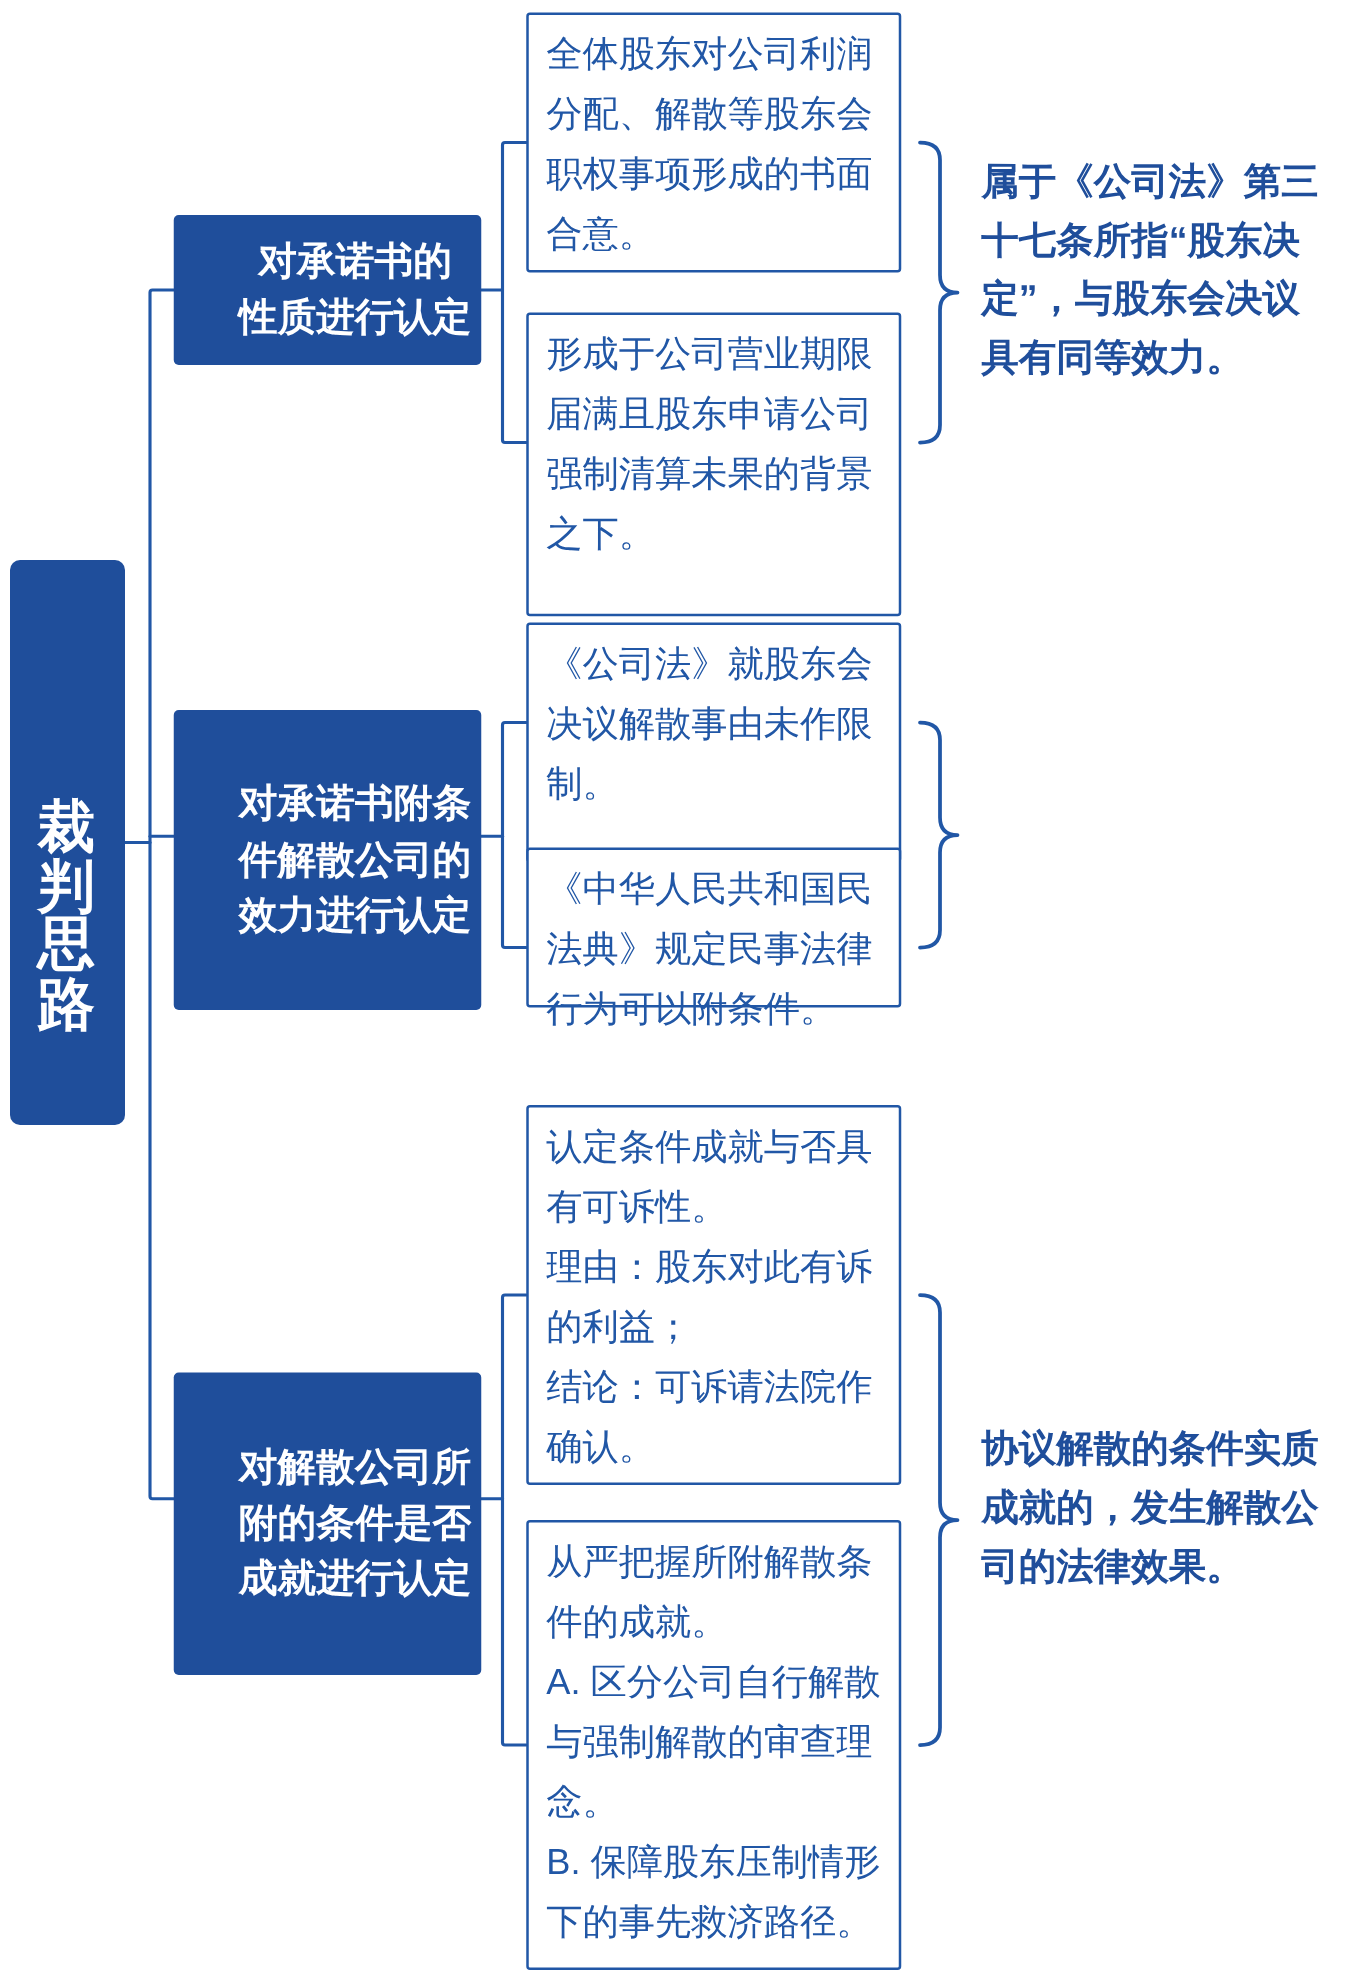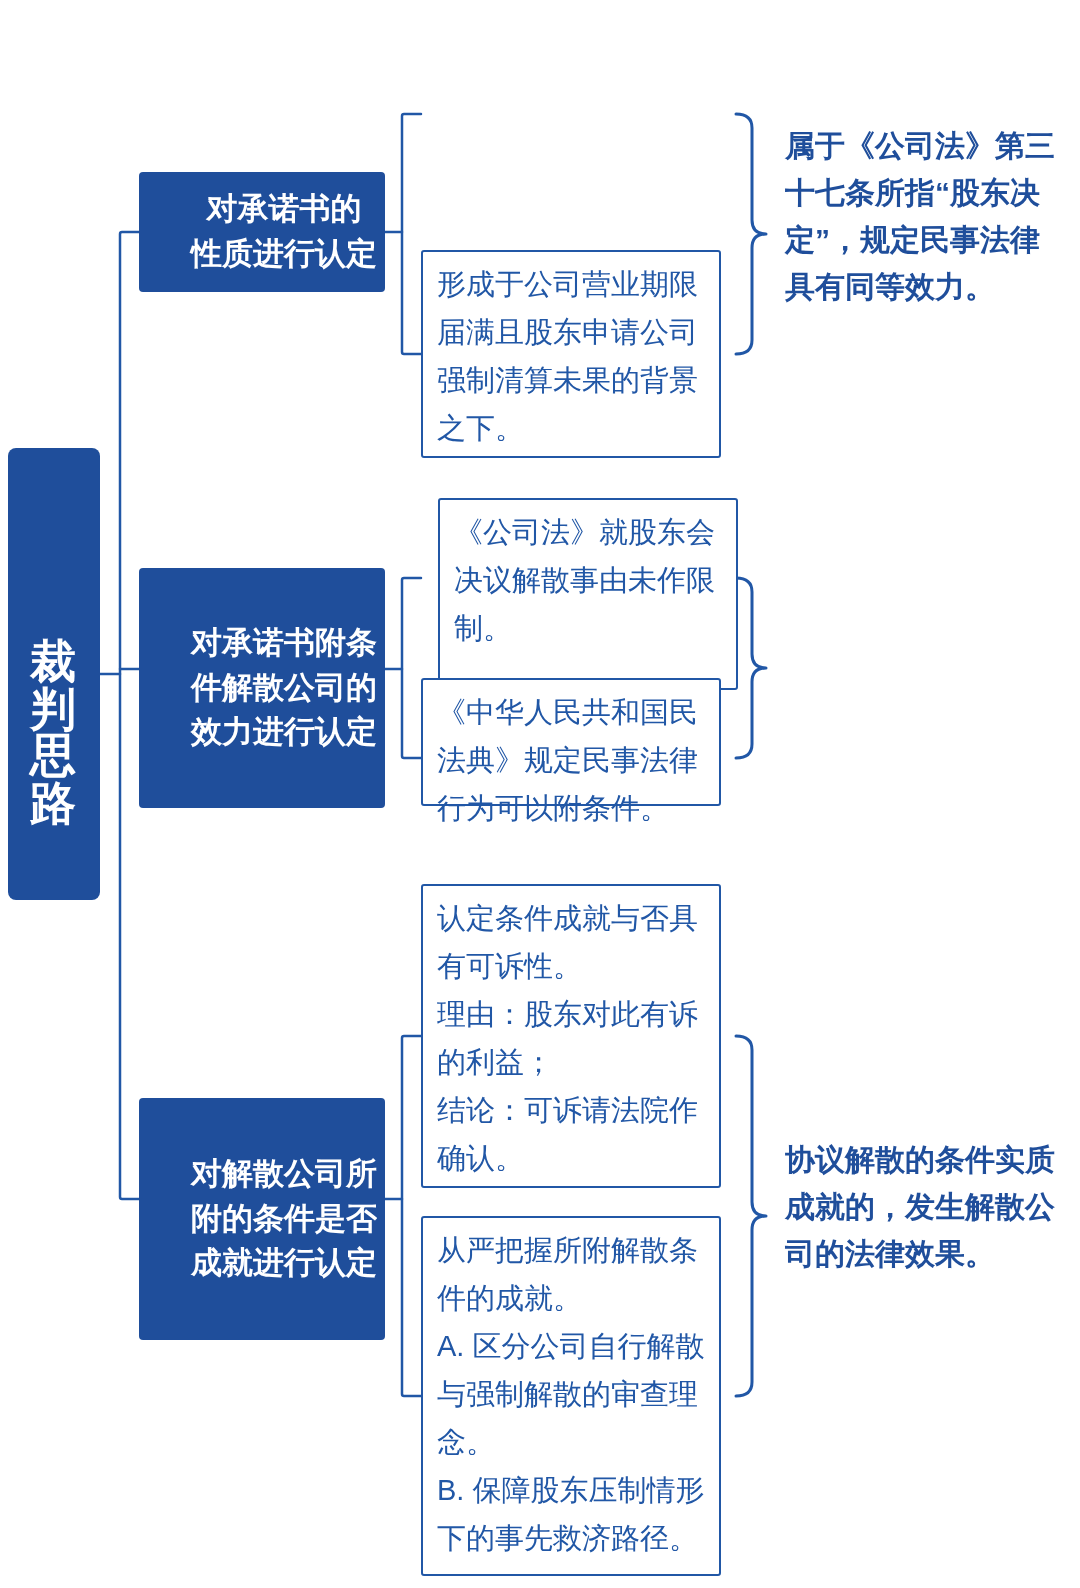--- a/index.html
+++ b/index.html
@@ -112,33 +112,37 @@
 
     <path class="brace" d="M 736 114 Q 752 114 752 128 L 752 220 Q 752 234 766 234 Q 752 234 752 248 L 752 340 Q 752 354 736 354"></path>
     <path class="brace" d="M 736 578 Q 752 578 752 592 L 752 654 Q 752 668 766 668 Q 752 668 752 682 L 752 744 Q 752 758 736 758"></path>
     <path class="brace" d="M 736 1036 Q 752 1036 752 1050 L 752 1202 Q 752 1216 766 1216 Q 752 1216 752 1230 L 752 1382 Q 752 1396 736 1396"></path>
   </svg>
 
   <div class="root-node">裁判思路</div>
 
   <div class="branch-node" style="top:172px;height:120px;">对承诺书的
 性质进行认定</div>
-  <div class="leaf-node" style="top:250px;height:208px;">形成于公司营业期限
+  <div class="leaf-node" style="top:10px;height:208px;">全体股东对公司利润
+分配、解散等股东会
+职权事项形成的书面
+合意。</div>
+  <div class="leaf-node" style="top:250px;height:243px;">形成于公司营业期限
 届满且股东申请公司
 强制清算未果的背景
 之下。</div>
   <div class="conclusion" style="top:122px;">属于《公司法》第三
 十七条所指“股东决
-定”，规定民事法律
+定”，与股东会决议
 具有同等效力。</div>
 
   <div class="branch-node" style="top:568px;height:240px;">对承诺书附条
 件解散公司的
 效力进行认定</div>
-  <div class="leaf-node" style="top:498px;height:192px;margin-left:17px;">《公司法》就股东会
+  <div class="leaf-node" style="top:498px;height:192px;">《公司法》就股东会
 决议解散事由未作限
 制。</div>
   <div class="leaf-node" style="top:678px;height:128px;">《中华人民共和国民
 法典》规定民事法律
 行为可以附条件。</div>
 
   <div class="branch-node" style="top:1098px;height:242px;">对解散公司所
 附的条件是否
 成就进行认定</div>
   <div class="leaf-node" style="top:884px;height:304px;">认定条件成就与否具

